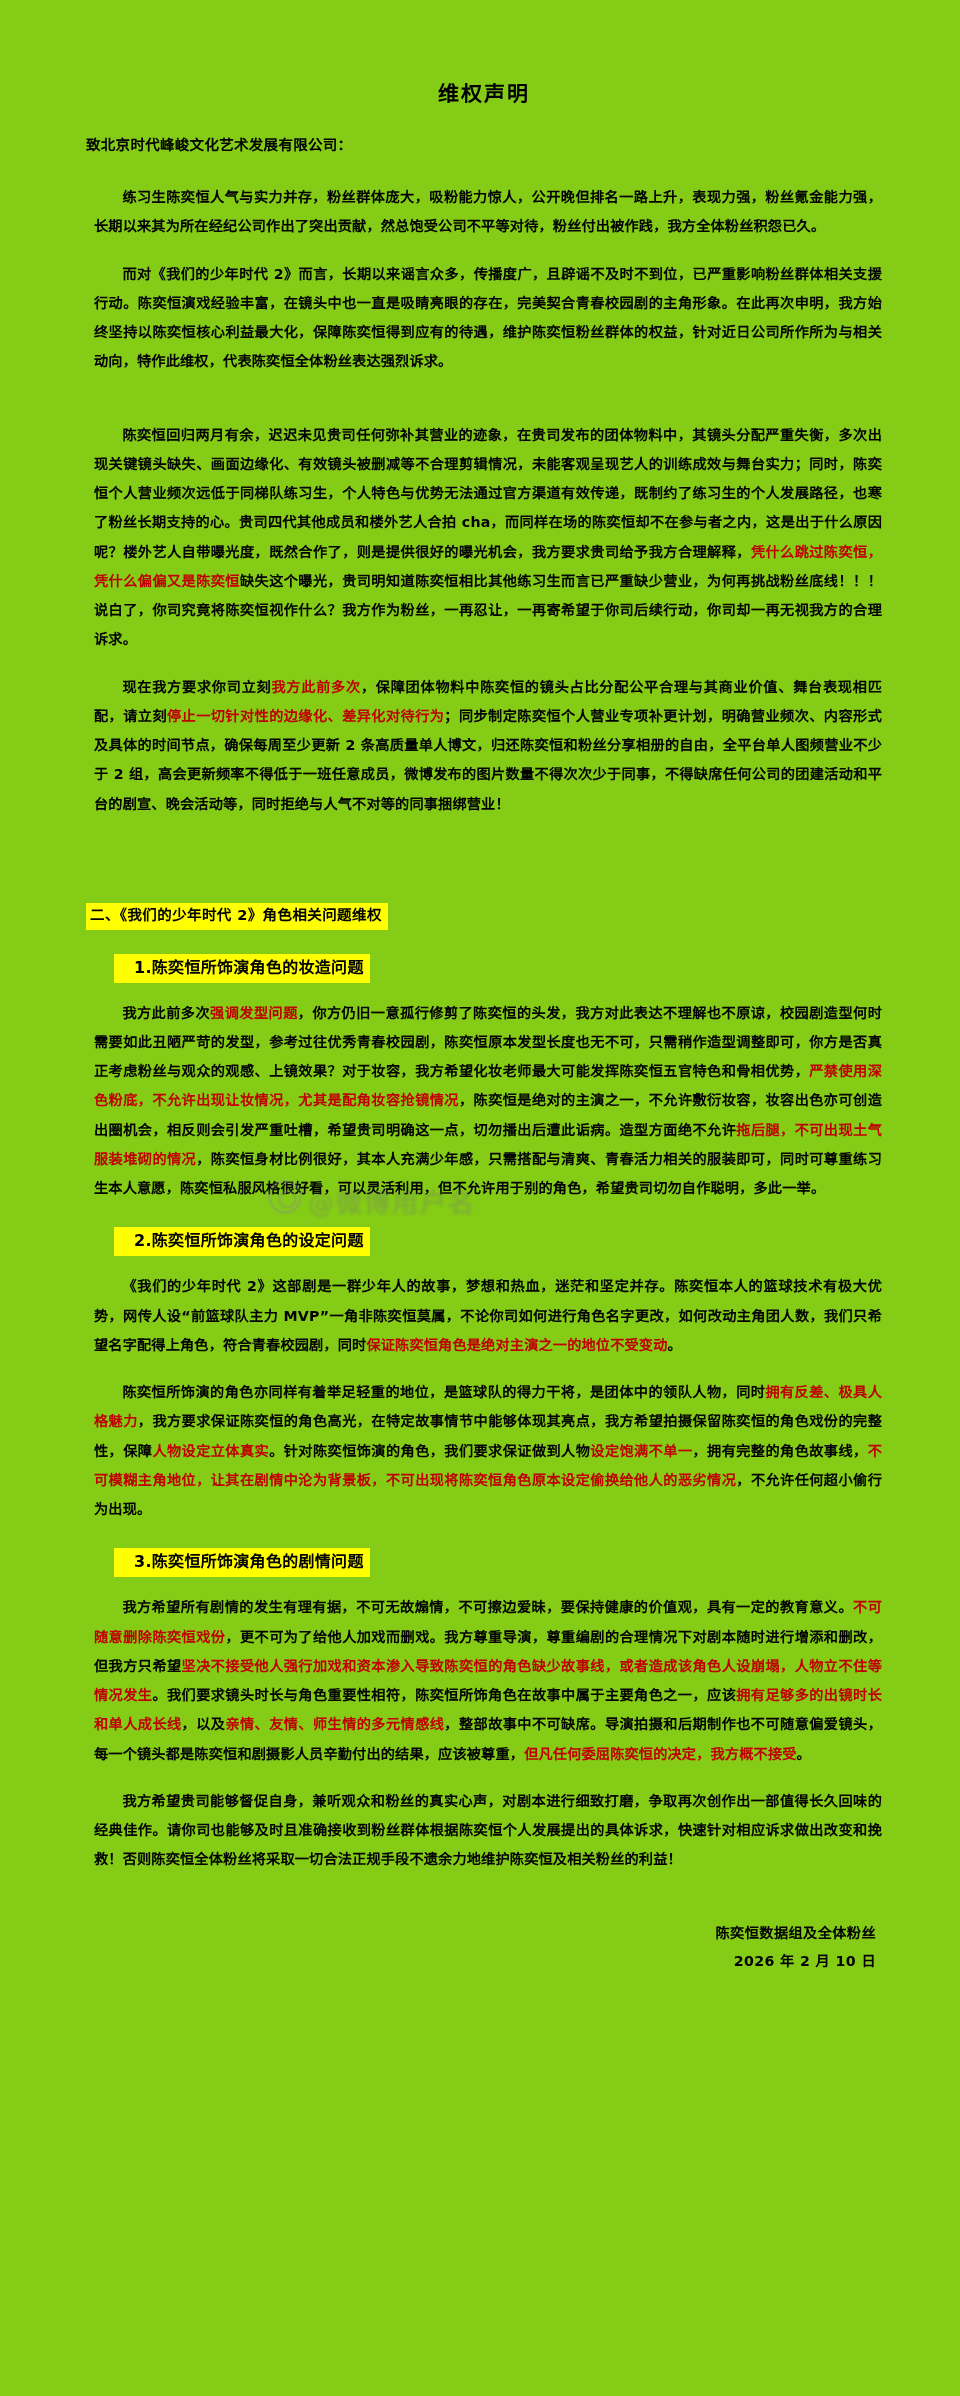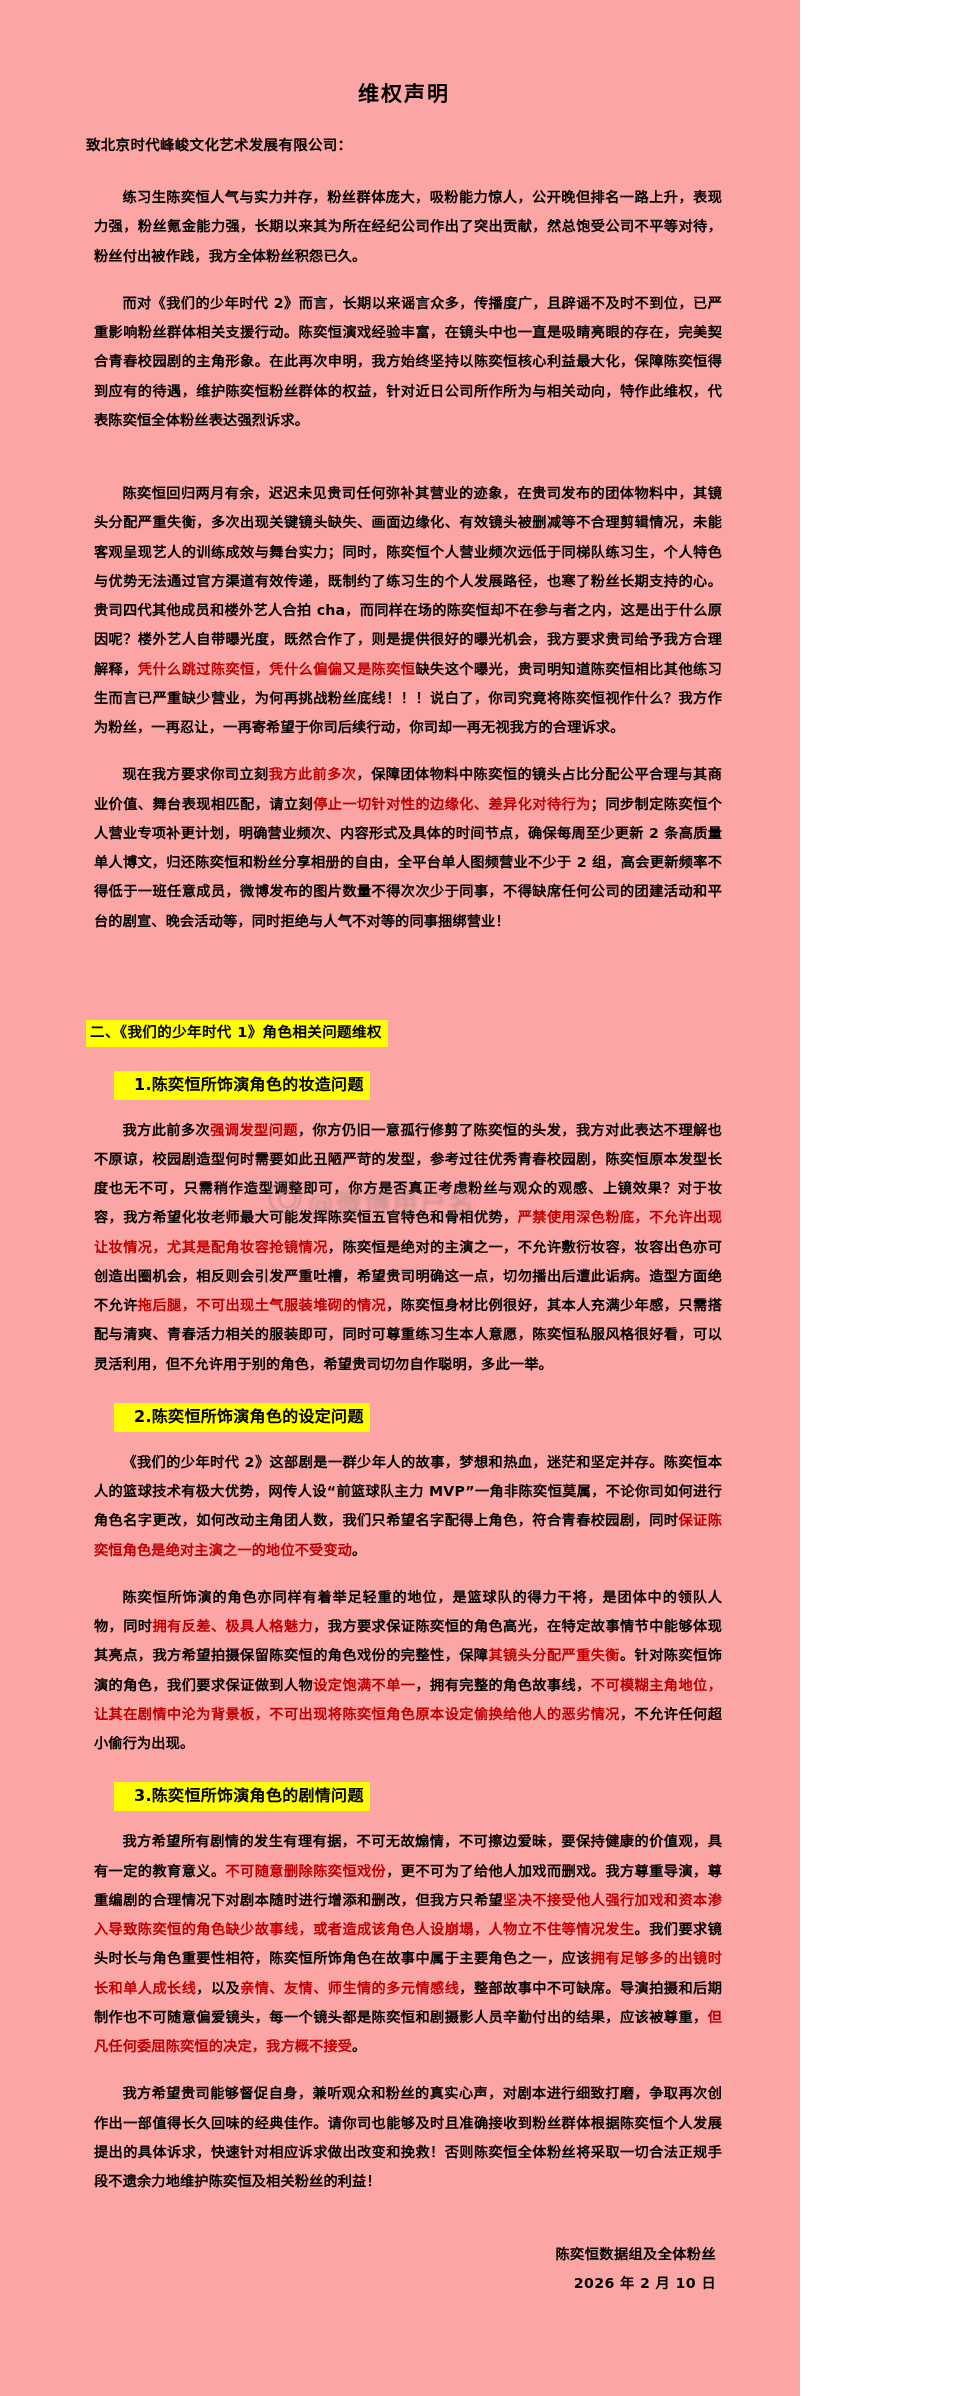--- a/index.html
+++ b/index.html
@@ -9,25 +9,25 @@
     background: #ffffff;
   }
   body {
     width: 960px;
     min-height: 2396px;
     font-family: "DejaVu Sans", "Liberation Sans", sans-serif;
     color: #000000;
     -webkit-font-smoothing: none;
   }
   .page {
-    width: 800px;
+    width: 960px;
     min-height: 2396px;
     box-sizing: border-box;
     padding: 70px 78px 40px 86px;
-    background: #fca5a5;
+    background: #84cc16;
     position: relative;
   }
   .doc-title {
     text-align: center;
     font-size: 21px;
     font-weight: bold;
     letter-spacing: 2px;
     margin: 10px 0 26px 0;
     line-height: 1.4;
   }
@@ -150,41 +150,41 @@
     <span>陈奕恒回归两月有余，迟迟未见贵司任何弥补其营业的迹象，在贵司发布的团体物料中，其镜头分配严重失衡，多次出现关键镜头缺失、画面边缘化、有效镜头被删减等不合理剪辑情况，未能客观呈现艺人的训练成效与舞台实力；同时，陈奕恒个人营业频次远低于同梯队练习生，个人特色与优势无法通过官方渠道有效传递，既制约了练习生的个人发展路径，也寒了粉丝长期支持的心。贵司四代其他成员和楼外艺人合拍 cha，而同样在场的陈奕恒却不在参与者之内，这是出于什么原因呢？楼外艺人自带曝光度，既然合作了，则是提供很好的曝光机会，我方要求贵司给予我方合理解释，</span><span class="red">凭什么跳过陈奕恒，凭什么偏偏又是陈奕恒</span><span>缺失这个曝光，贵司明知道陈奕恒相比其他练习生而言已严重缺少营业，为何再挑战粉丝底线！！！说白了，你司究竟将陈奕恒视作什么？我方作为粉丝，一再忍让，一再寄希望于你司后续行动，你司却一再无视我方的合理诉求。</span>
   </p>
 
   <p class="body-para">
     <span>现在我方要求你司立刻</span><span class="red">我方此前多次</span><span>，保障团体物料中陈奕恒的镜头占比分配公平合理与其商业价值、舞台表现相匹配，请立刻</span><span class="red">停止一切针对性的边缘化、差异化对待行为</span><span>；同步制定陈奕恒个人营业专项补更计划，明确营业频次、内容形式及具体的时间节点，确保每周至少更新 2 条高质量单人博文，归还陈奕恒和粉丝分享相册的自由，全平台单人图频营业不少于 2 组，高会更新频率不得低于一班任意成员，微博发布的图片数量不得次次少于同事，不得缺席任何公司的团建活动和平台的剧宣、晚会活动等，同时拒绝与人气不对等的同事捆绑营业！</span>
   </p>
 
   <div class="sec-gap-lg"></div>
 
   <div class="sec-head-wrap">
-    <span class="sec-head">二、《我们的少年时代 1》角色相关问题维权</span>
+    <span class="sec-head">二、《我们的少年时代 2》角色相关问题维权</span>
   </div>
 
   <div class="sub-head-wrap">
     <span class="sub-head">1.陈奕恒所饰演角色的妆造问题</span>
   </div>
 
   <p class="body-para">
     <span>我方此前多次</span><span class="red">强调发型问题</span><span>，你方仍旧一意孤行修剪了陈奕恒的头发，我方对此表达不理解也不原谅，校园剧造型何时需要如此丑陋严苛的发型，参考过往优秀青春校园剧，陈奕恒原本发型长度也无不可，只需稍作造型调整即可，你方是否真正考虑粉丝与观众的观感、上镜效果？对于妆容，我方希望化妆老师最大可能发挥陈奕恒五官特色和骨相优势，</span><span class="red">严禁使用深色粉底，不允许出现让妆情况，尤其是配角妆容抢镜情况</span><span>，陈奕恒是绝对的主演之一，不允许敷衍妆容，妆容出色亦可创造出圈机会，相反则会引发严重吐槽，希望贵司明确这一点，切勿播出后遭此诟病。造型方面绝不允许</span><span class="red">拖后腿，不可出现土气服装堆砌的情况</span><span>，陈奕恒身材比例很好，其本人充满少年感，只需搭配与清爽、青春活力相关的服装即可，同时可尊重练习生本人意愿，陈奕恒私服风格很好看，可以灵活利用，但不允许用于别的角色，希望贵司切勿自作聪明，多此一举。</span>
   </p>
 
   <div class="sub-head-wrap">
     <span class="sub-head">2.陈奕恒所饰演角色的设定问题</span>
   </div>
 
   <p class="body-para">
     <span>《我们的少年时代 2》这部剧是一群少年人的故事，梦想和热血，迷茫和坚定并存。陈奕恒本人的篮球技术有极大优势，网传人设“前篮球队主力 MVP”一角非陈奕恒莫属，不论你司如何进行角色名字更改，如何改动主角团人数，我们只希望名字配得上角色，符合青春校园剧，同时</span><span class="red">保证陈奕恒角色是绝对主演之一的地位不受变动</span><span>。</span>
   </p>
 
   <p class="body-para">
-    <span>陈奕恒所饰演的角色亦同样有着举足轻重的地位，是篮球队的得力干将，是团体中的领队人物，同时</span><span class="red">拥有反差、极具人格魅力</span><span>，我方要求保证陈奕恒的角色高光，在特定故事情节中能够体现其亮点，我方希望拍摄保留陈奕恒的角色戏份的完整性，保障</span><span class="red">其镜头分配严重失衡</span><span>。针对陈奕恒饰演的角色，我们要求保证做到人物</span><span class="red">设定饱满不单一</span><span>，拥有完整的角色故事线，</span><span class="red">不可模糊主角地位，让其在剧情中沦为背景板，不可出现将陈奕恒角色原本设定偷换给他人的恶劣情况</span><span>，不允许任何超小偷行为出现。</span>
+    <span>陈奕恒所饰演的角色亦同样有着举足轻重的地位，是篮球队的得力干将，是团体中的领队人物，同时</span><span class="red">拥有反差、极具人格魅力</span><span>，我方要求保证陈奕恒的角色高光，在特定故事情节中能够体现其亮点，我方希望拍摄保留陈奕恒的角色戏份的完整性，保障</span><span class="red">人物设定立体真实</span><span>。针对陈奕恒饰演的角色，我们要求保证做到人物</span><span class="red">设定饱满不单一</span><span>，拥有完整的角色故事线，</span><span class="red">不可模糊主角地位，让其在剧情中沦为背景板，不可出现将陈奕恒角色原本设定偷换给他人的恶劣情况</span><span>，不允许任何超小偷行为出现。</span>
   </p>
 
   <div class="sub-head-wrap">
     <span class="sub-head">3.陈奕恒所饰演角色的剧情问题</span>
   </div>
 
   <p class="body-para">
     <span>我方希望所有剧情的发生有理有据，不可无故煽情，不可擦边爱昧，要保持健康的价值观，具有一定的教育意义。</span><span class="red">不可随意删除陈奕恒戏份</span><span>，更不可为了给他人加戏而删戏。我方尊重导演，尊重编剧的合理情况下对剧本随时进行增添和删改，但我方只希望</span><span class="red">坚决不接受他人强行加戏和资本渗入导致陈奕恒的角色缺少故事线，或者造成该角色人设崩塌，人物立不住等情况发生</span><span>。我们要求镜头时长与角色重要性相符，陈奕恒所饰角色在故事中属于主要角色之一，应该</span><span class="red">拥有足够多的出镜时长和单人成长线</span><span>，以及</span><span class="red">亲情、友情、师生情的多元情感线</span><span>，整部故事中不可缺席。导演拍摄和后期制作也不可随意偏爱镜头，每一个镜头都是陈奕恒和剧摄影人员辛勤付出的结果，应该被尊重，</span><span class="red">但凡任何委屈陈奕恒的决定，我方概不接受</span><span>。</span>
   </p>
 

